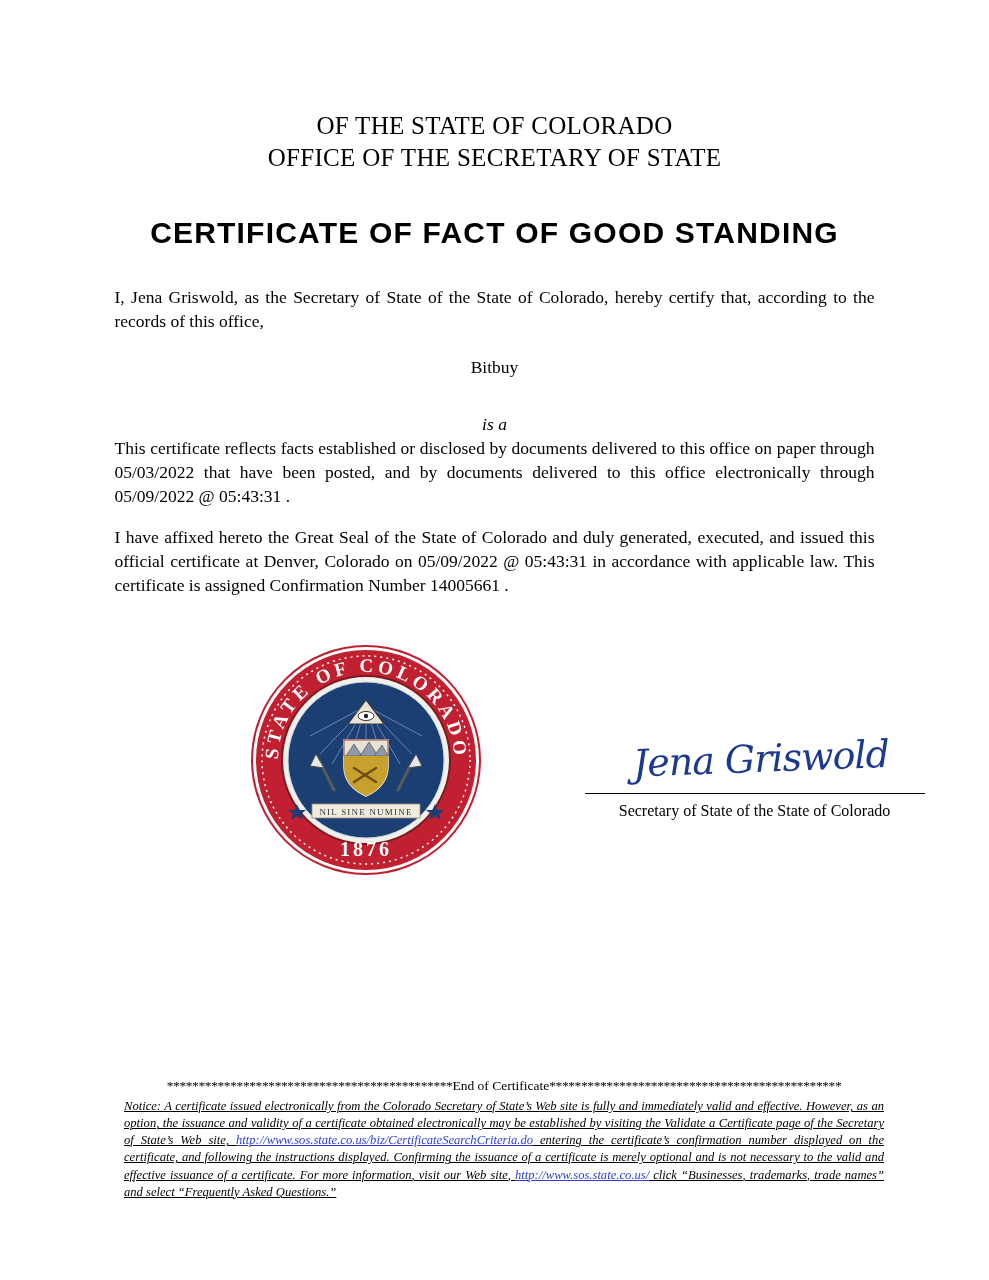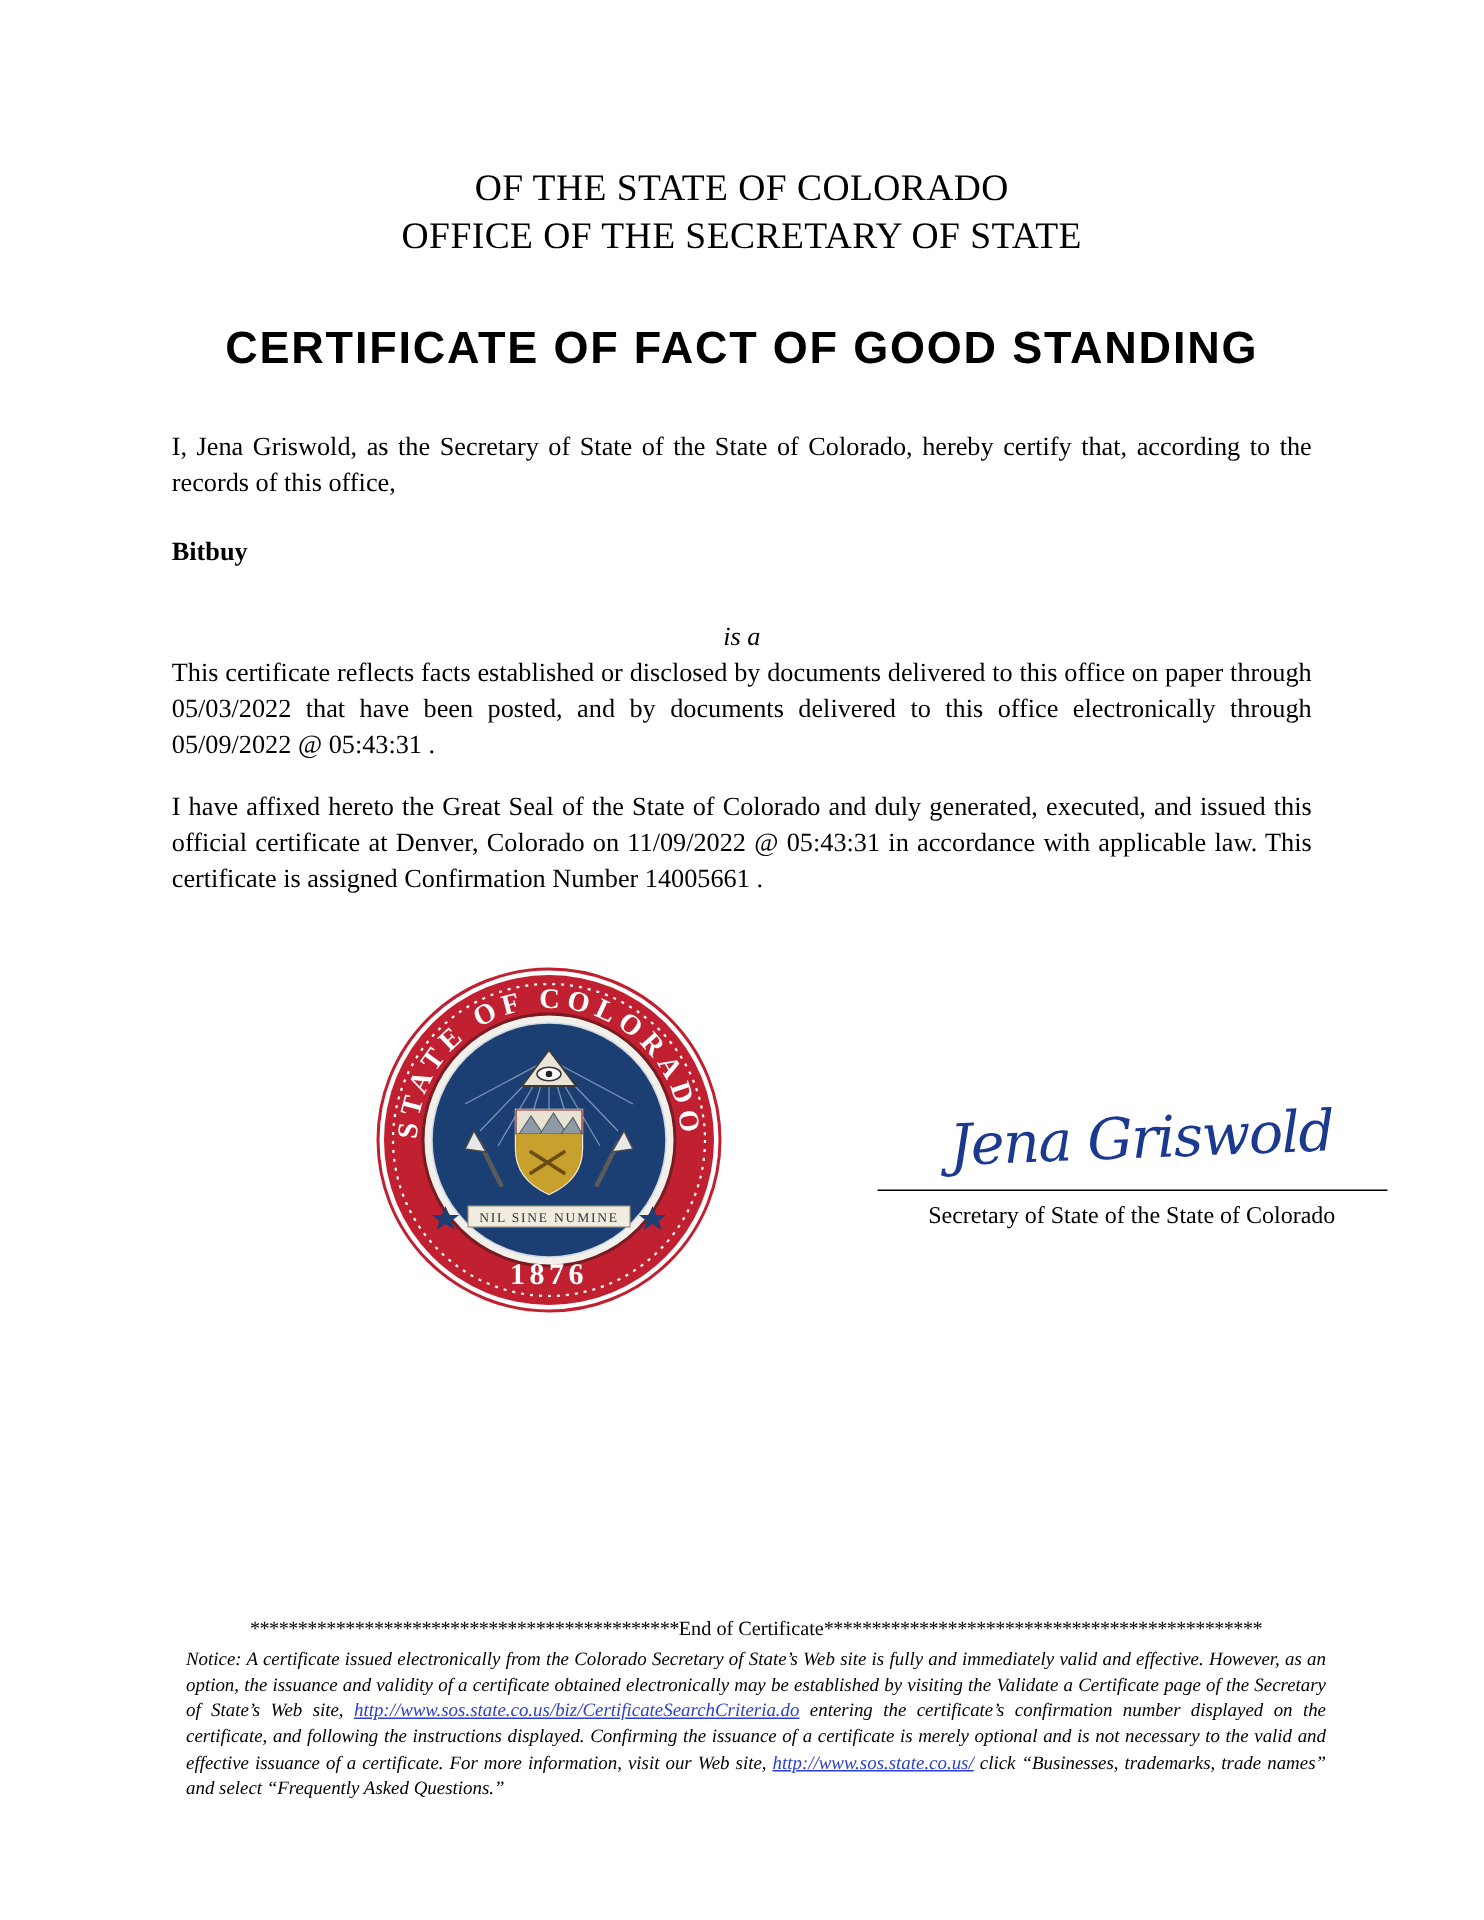--- a/index.html
+++ b/index.html
@@ -50,23 +50,23 @@
     line-height: 1.37;
   }
   p.para {
     margin: 0 0 17px 0;
     text-align: justify;
     text-justify: inter-word;
   }
   p.tight { margin-bottom: 0; }
 
   .centered-entity {
+    text-align: center;
     margin: 22px 0 0 0;
     font-size: 17.5px;
-    font-weight: bold;
   }
   .centered-isa {
     text-align: center;
     margin: 33px 0 0 0;
     font-size: 17.5px;
     font-style: italic;
   }
   .centered-type {
     text-align: center;
     margin: 14px 0 18px 0;
@@ -129,20 +129,21 @@
     overflow: hidden;
     text-align: center;
   }
   .stars { letter-spacing: -0.4px; }
   .notice {
     margin-top: 4px;
     font-size: 12.6px;
     font-style: italic;
     line-height: 1.36;
     text-align: justify;
+    text-decoration: underline;
     text-decoration-thickness: 0.5px;
   }
   .notice a, .notice .link {
     color: #2b3fd0;
     text-decoration: underline;
   }
 
   
   .seal svg { display: block; }
 </style>
@@ -163,21 +164,21 @@
     <p class="para tight">I, Jena Griswold, as the Secretary of State of the State of Colorado, hereby certify that, according to the records of this office,</p>
 
     <div class="centered-entity">Bitbuy</div>
 
     <div class="centered-isa">is a</div>
 
 
 
     <p class="para">This certificate reflects facts established or disclosed by documents delivered to this office on paper through 05/03/2022  that have been posted, and by documents delivered to this office electronically through 05/09/2022 @ 05:43:31 .</p>
 
-    <p class="para">I have affixed hereto the Great Seal of the State of Colorado and duly generated, executed, and issued this official certificate at Denver, Colorado on 11/09/2022  @  05:43:31   in accordance with applicable law. This certificate is assigned Confirmation Number 14005661           .</p>
+    <p class="para">I have affixed hereto the Great Seal of the State of Colorado and duly generated, executed, and issued this official certificate at Denver, Colorado on 05/09/2022  @  05:43:31   in accordance with applicable law. This certificate is assigned Confirmation Number 14005661           .</p>
 
     <div class="sig-row">
 
       <div class="seal">
         <svg width="232" height="232" viewBox="0 0 232 232" xmlns="http://www.w3.org/2000/svg">
           <defs>
             <path id="arcTop" d="M 28 116 A 88 88 0 0 1 204 116" fill="none"></path>
             <path id="arcBot" d="M 40 116 A 76 76 0 0 0 192 116" fill="none"></path>
           </defs>
           <circle cx="116" cy="116" r="114" fill="#ffffff" stroke="#c0202f" stroke-width="2"></circle>

